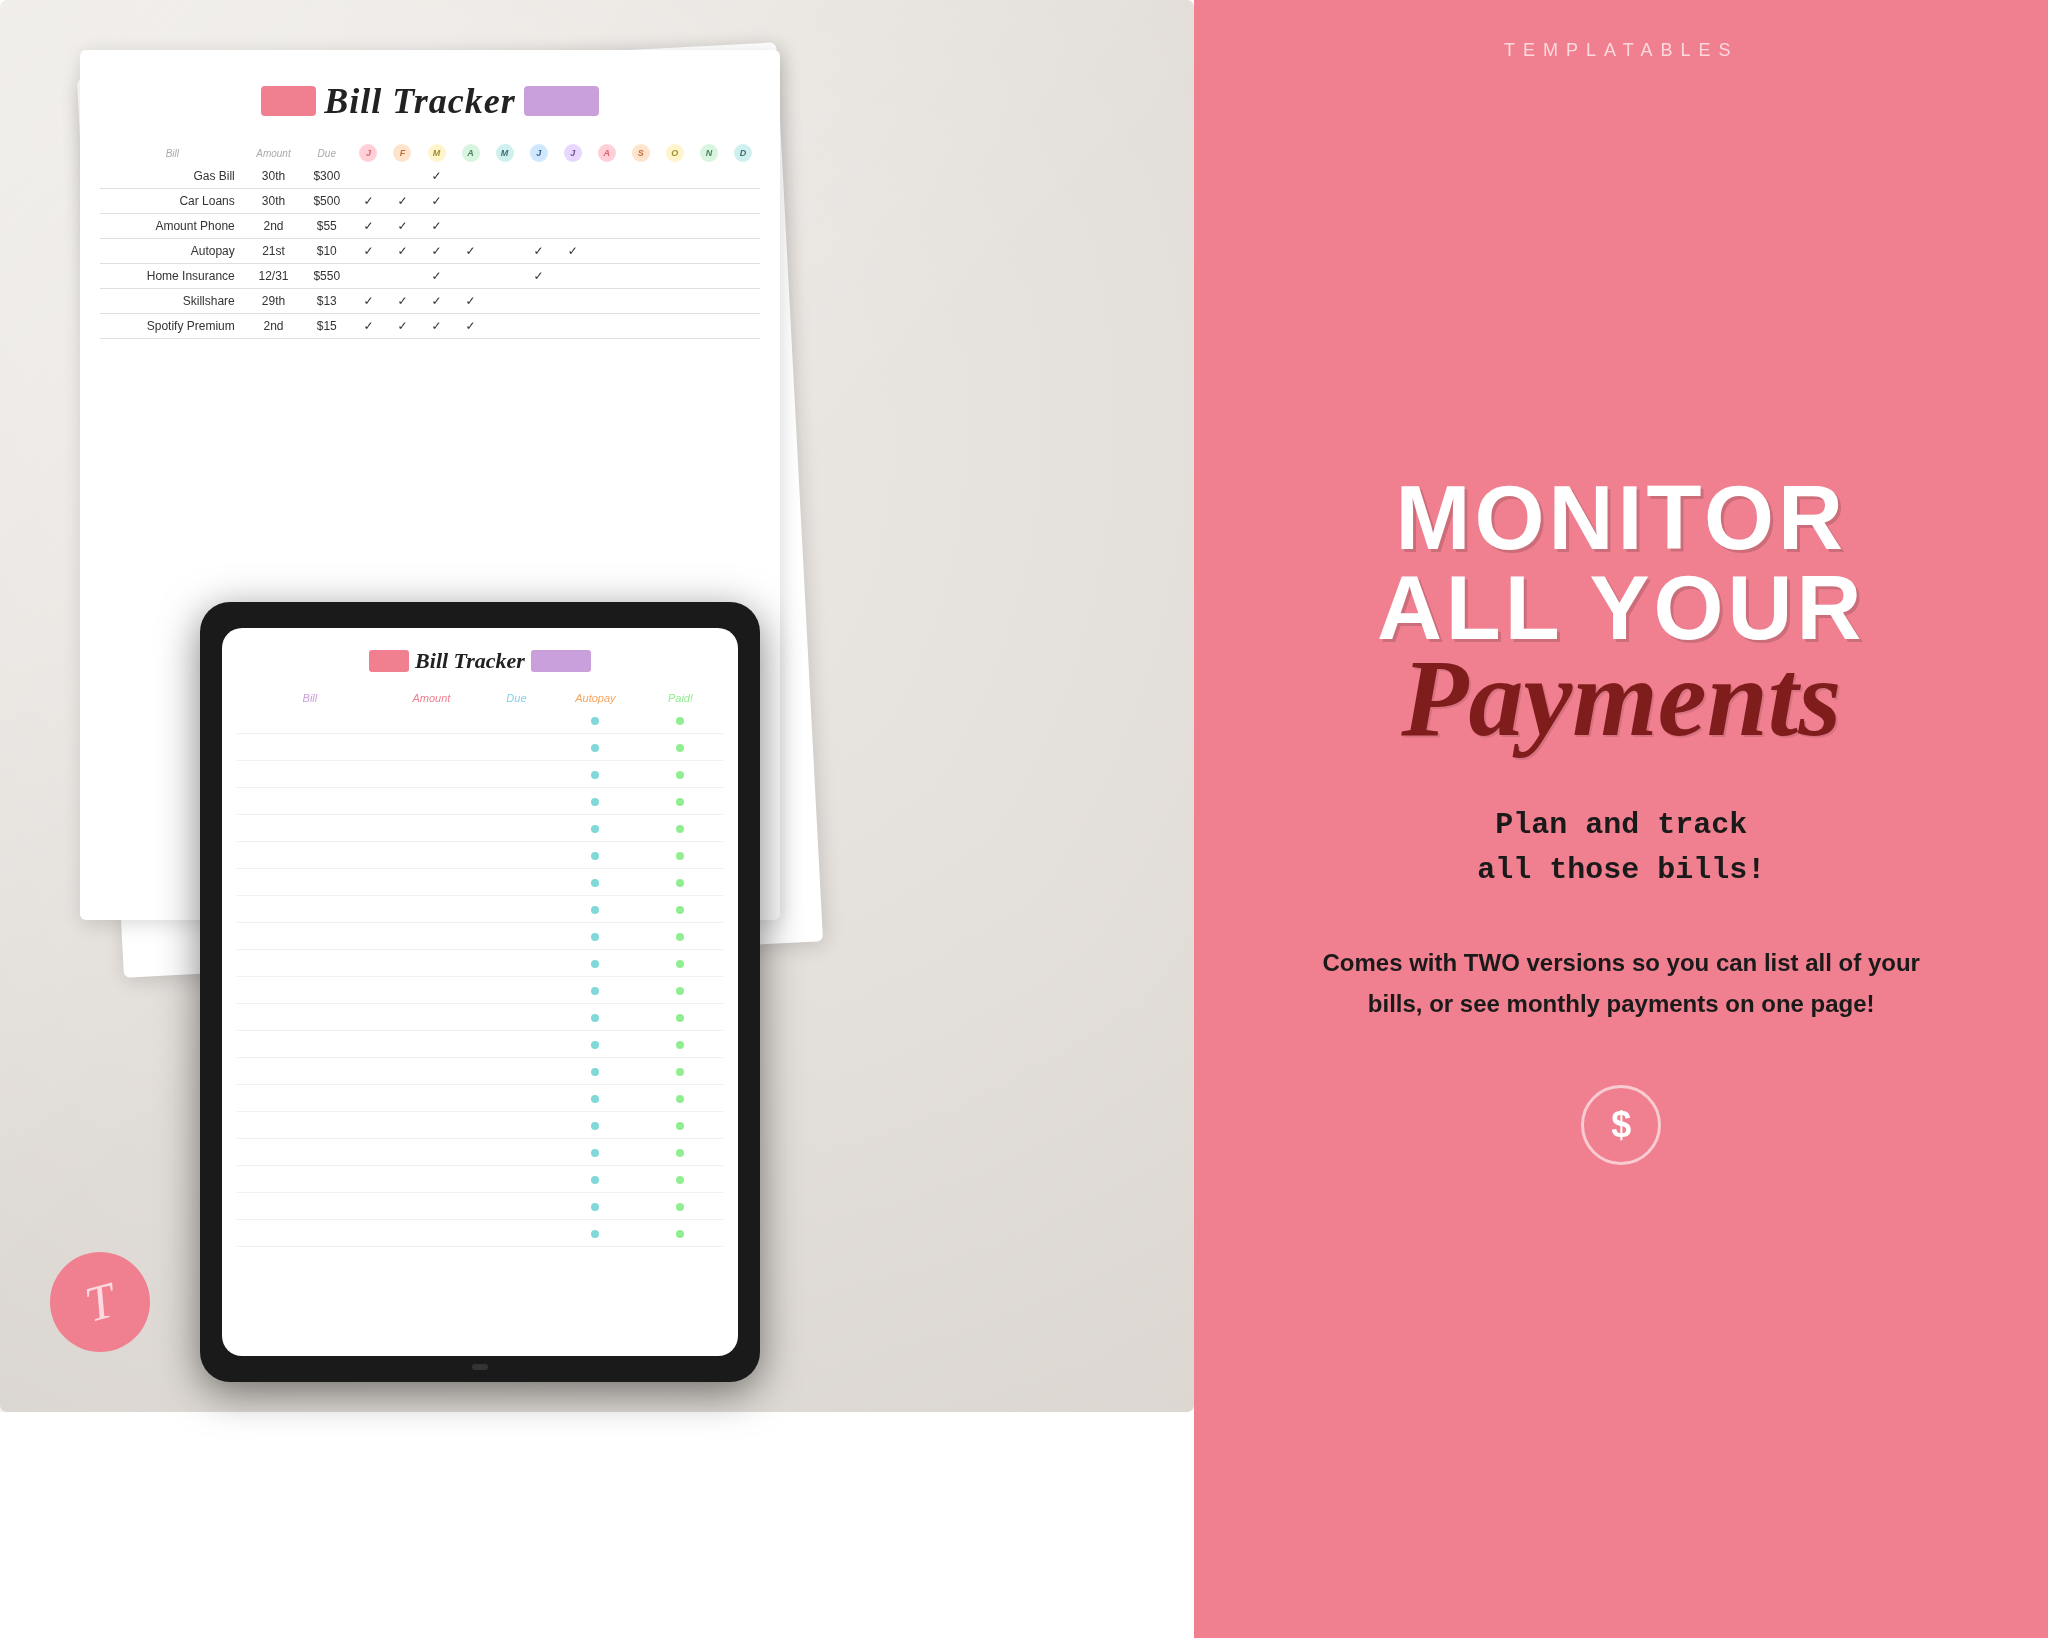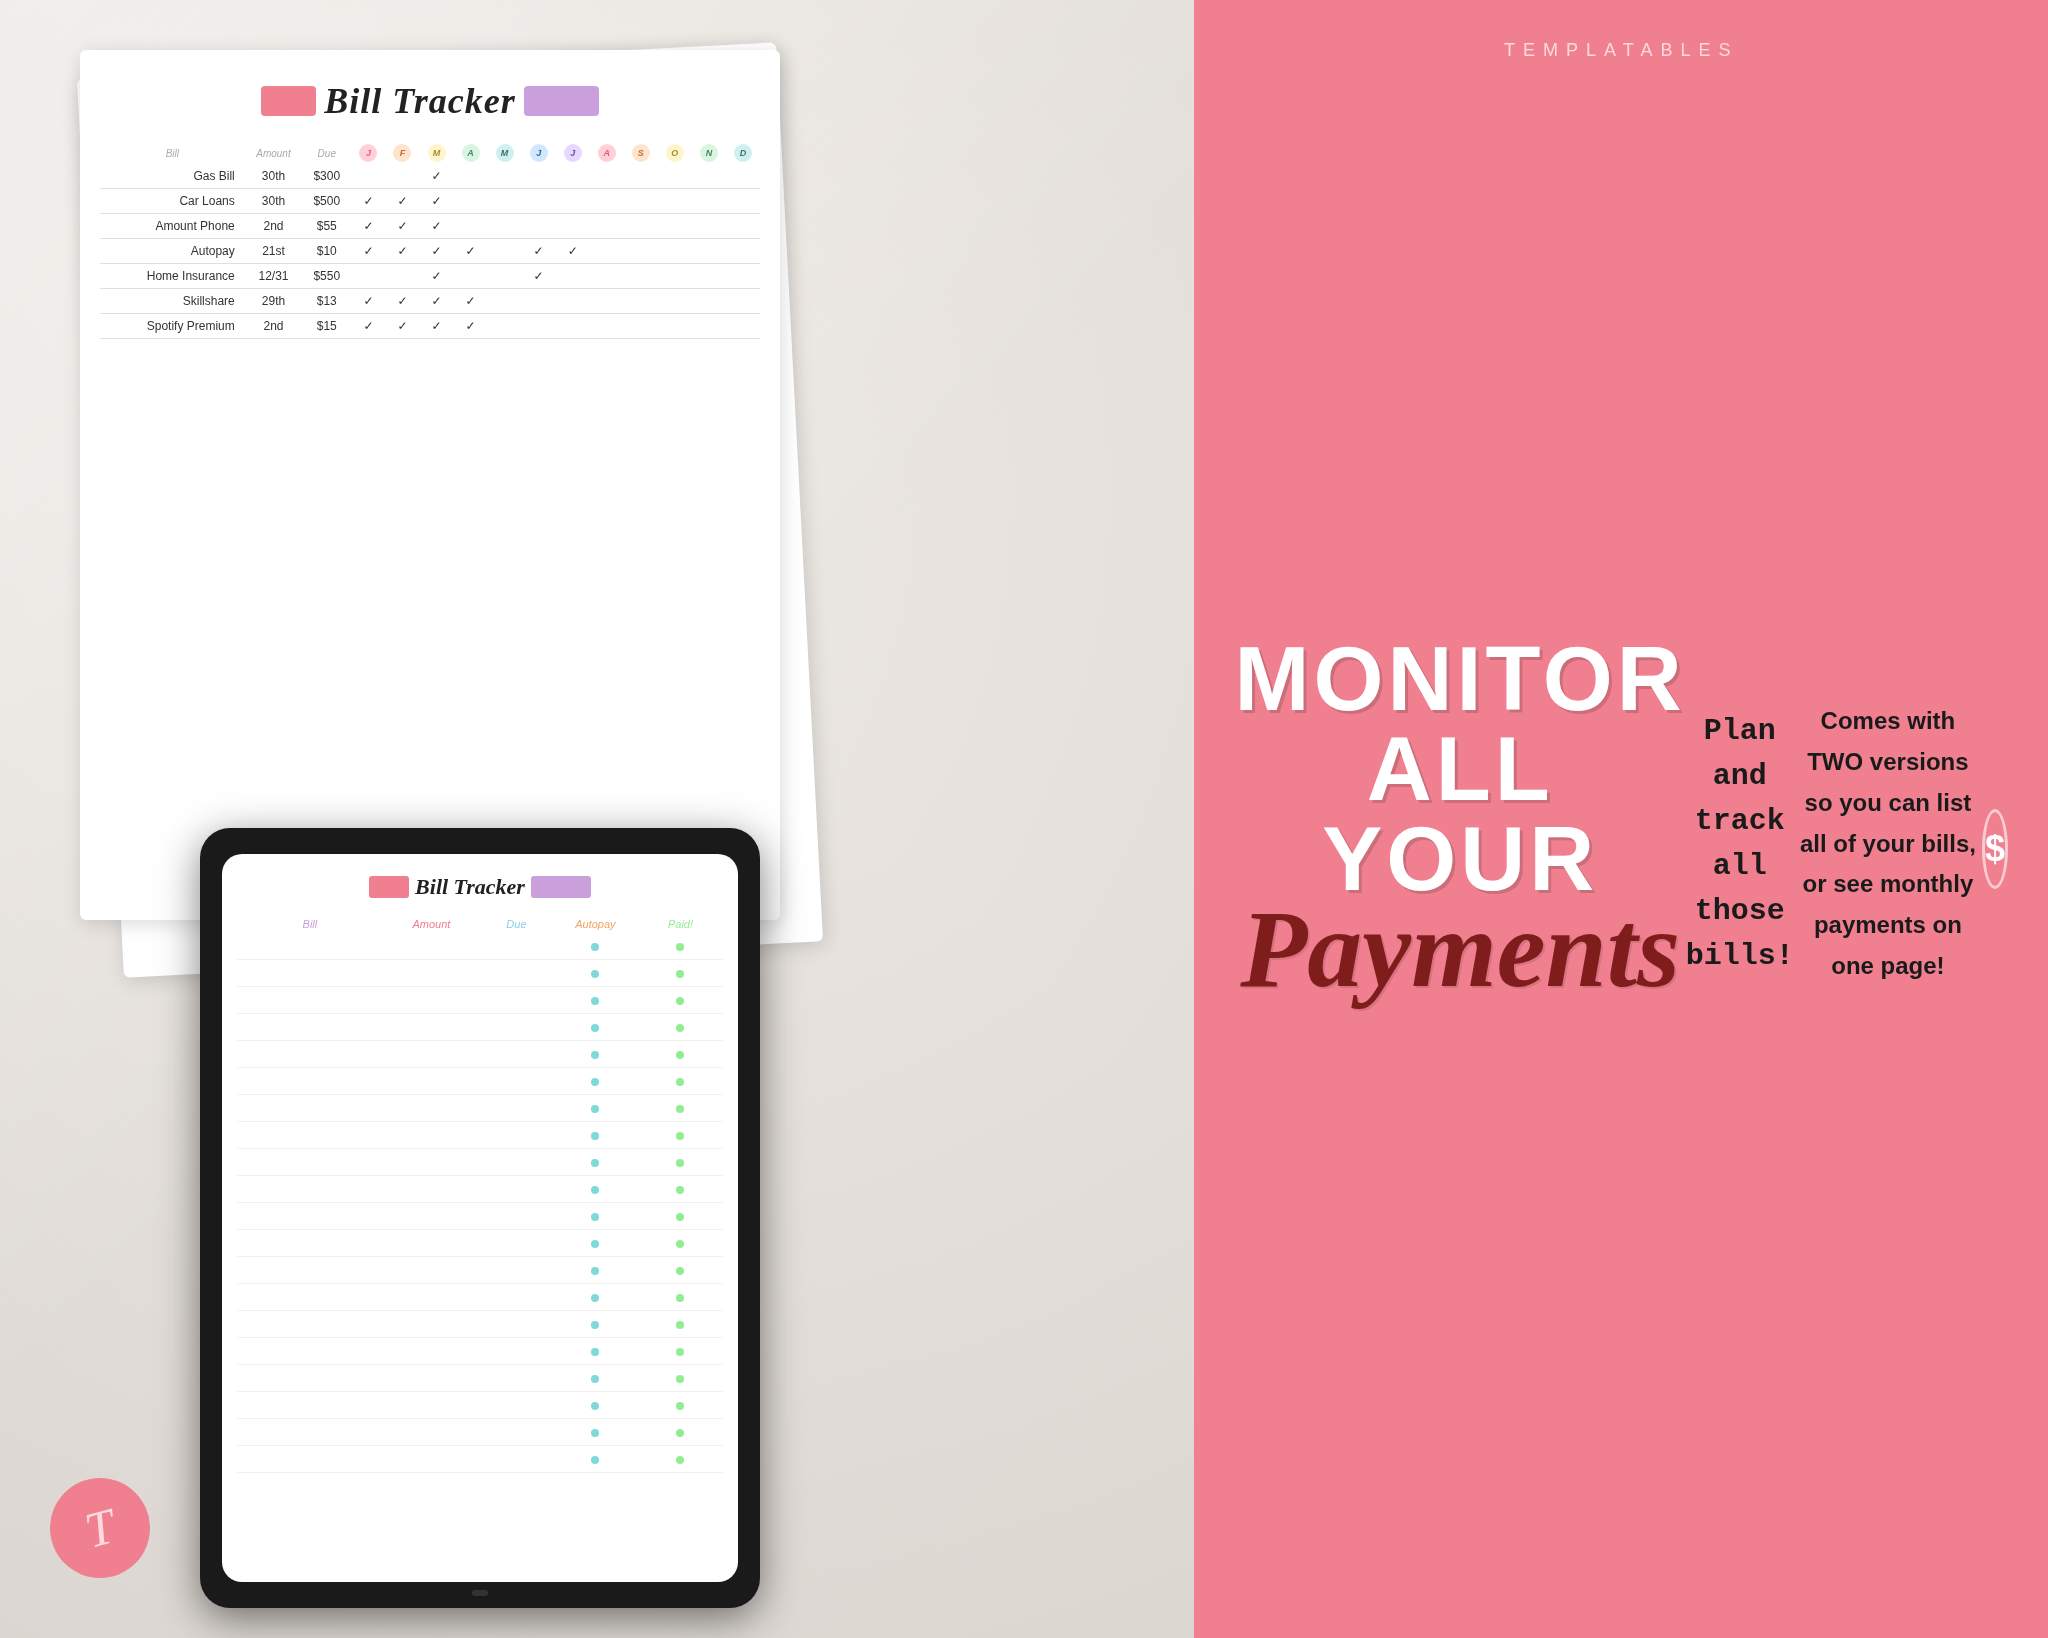--- a/index.html
+++ b/index.html
@@ -7,27 +7,28 @@
       width: 2048px;
       height: 1638px;
       display: flex;
       font-family: Arial, sans-serif;
       overflow: hidden;
     }
 
     
     .left-panel {
       width: 1240px;
-      height: 1638px;
+      height: 1412px;
       background: #e8e4e0;
       background-image: radial-gradient(circle at 30% 30%, #f0ece8 0%, #ddd8d2 100%);
       position: relative;
       display: flex;
       align-items: center;
       justify-content: center;
+      border-radius: 7px;
     }
 
     
     .left-panel::before {
       content: '';
       position: absolute;
       inset: 0;
       background: 
         linear-gradient(135deg, rgba(255,255,255,0.4) 0%, transparent 50%),
         linear-gradient(45deg, rgba(200,195,190,0.2) 0%, transparent 60%);
@@ -280,21 +281,21 @@
       font-family: 'Georgia', serif;
       transform: rotate(-15deg);
     }
 
     
     .right-panel {
       width: 883px;
       height: 1638px;
       background: #f08090;
       display: flex;
-      flex-direction: row;
+      flex-direction: column;
       align-items: center;
       justify-content: center;
       padding: 40px;
       position: relative;
     }
 
     .brand-name {
       position: absolute;
       top: 40px;
       right: 0;

